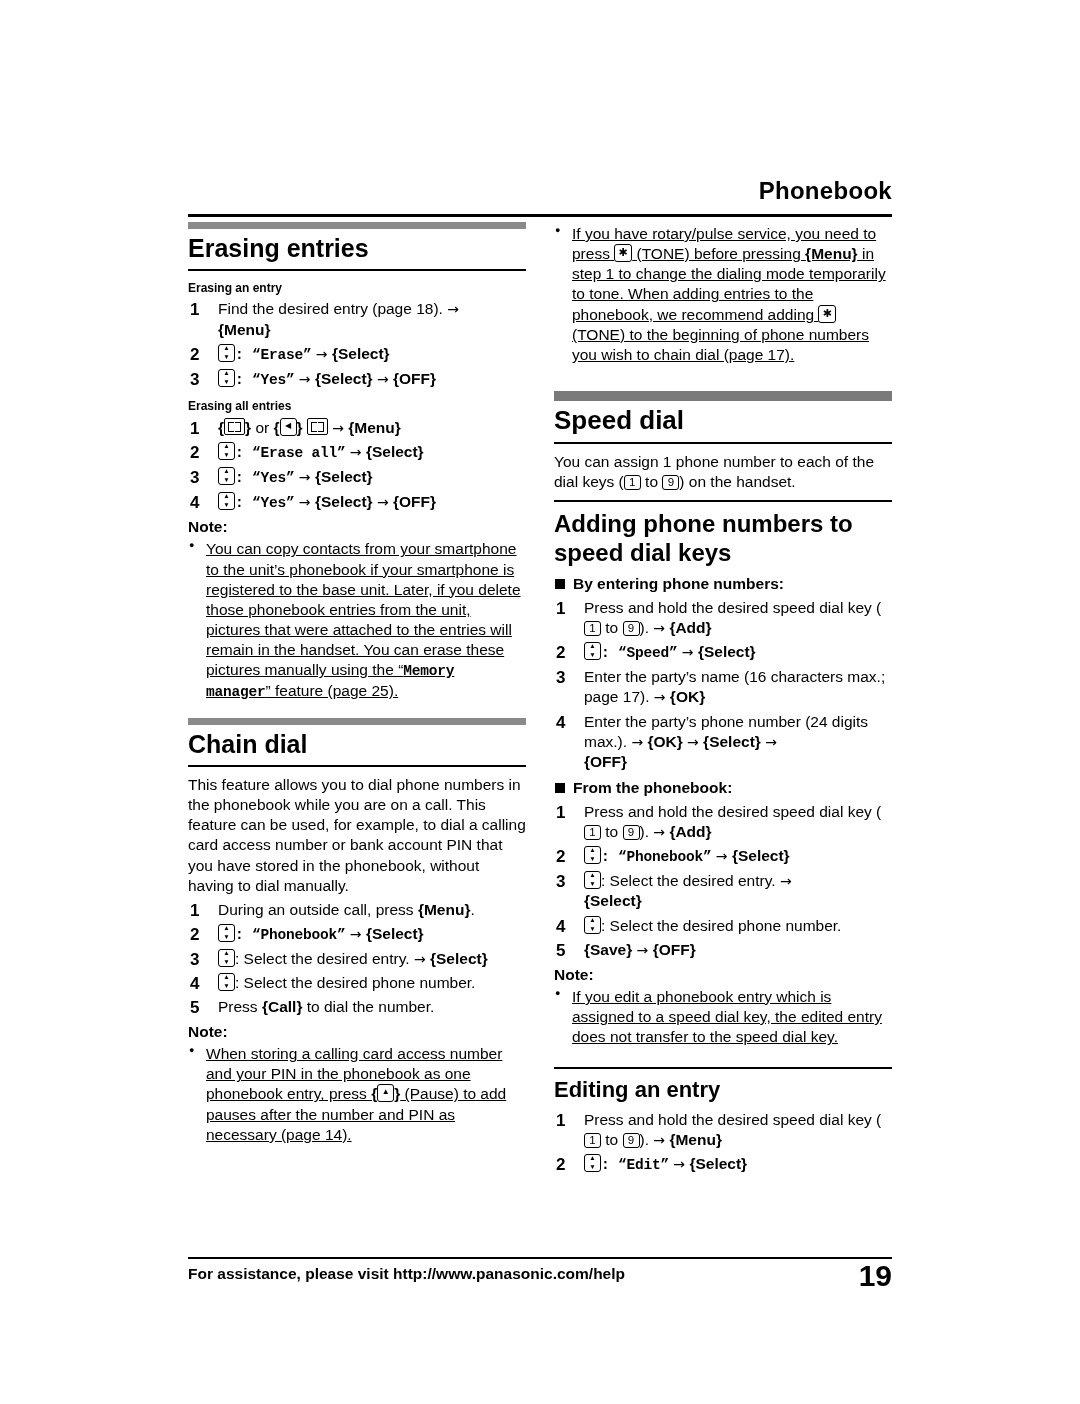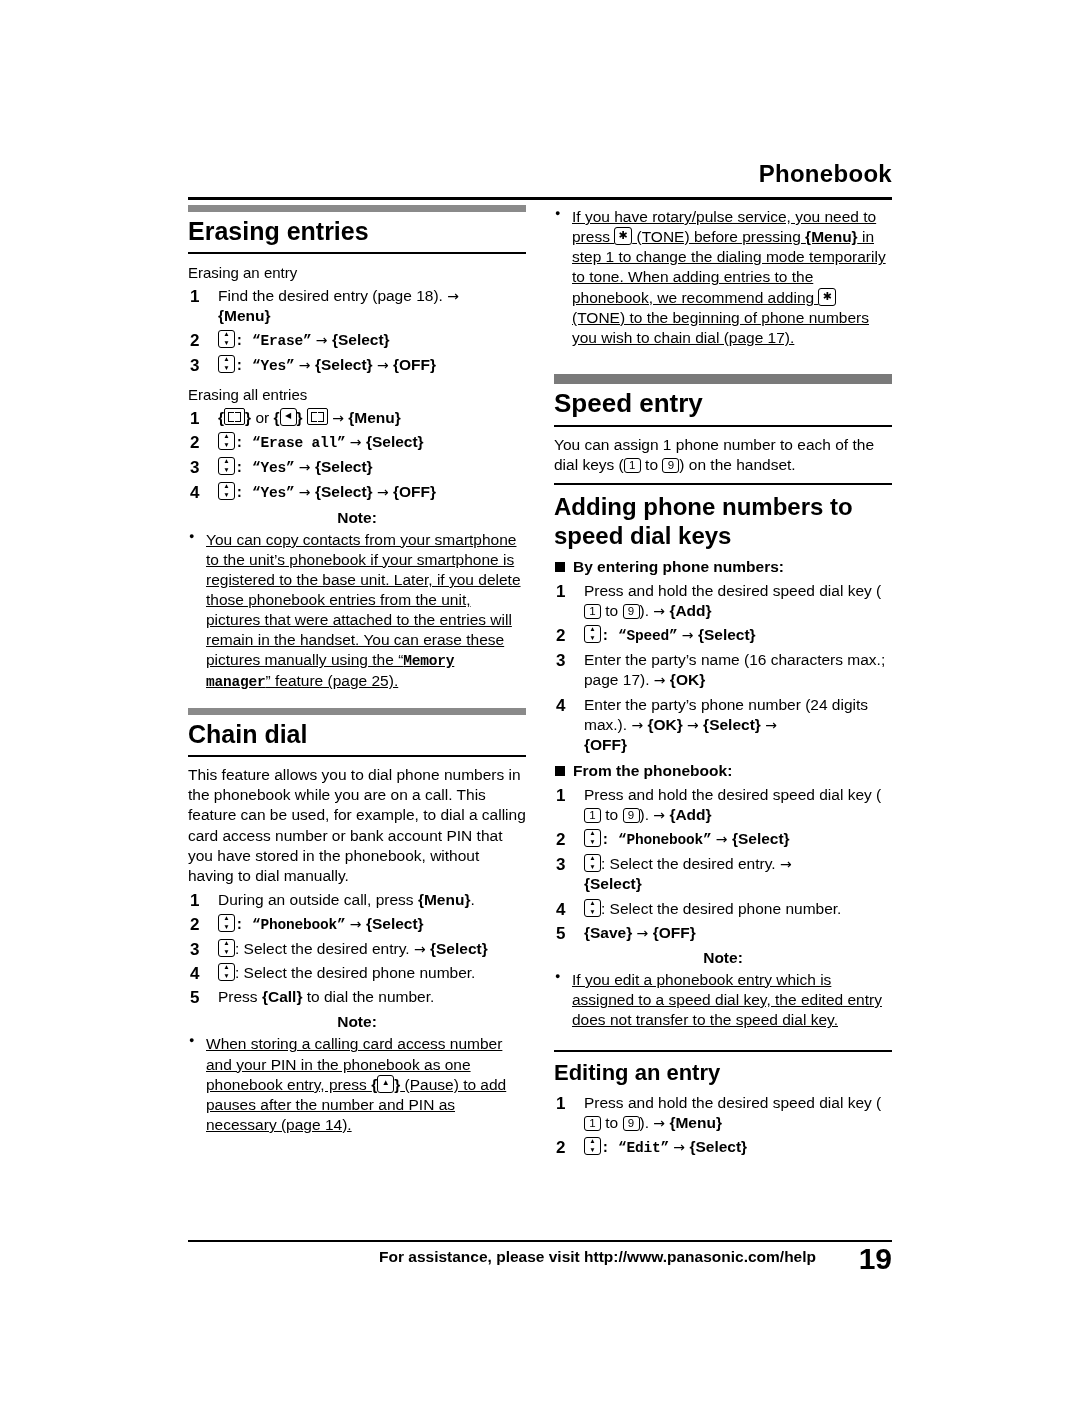--- a/index.html
+++ b/index.html
@@ -9,21 +9,21 @@
   }
   body {
     width: 1080px;
     height: 1404px;
     font-family: "Liberation Sans", sans-serif;
     color: #000000;
     position: relative;
   }
   .page {
     position: absolute;
-    left: 0; top: 0;
+    left: 0; top: 17px;
     width: 1080px;
     height: 1152px;
   }
   
   .header {
     position: absolute;
     left: 188px;
     top: 160px;
     width: 704px;
     text-align: right;
@@ -55,21 +55,21 @@
     top: 1240px;
     width: 704px;
     height: 2px;
     background: #000;
   }
   .footer-text {
     position: absolute;
     left: 188px;
     top: 1248px;
     width: 628px;
-    text-align: right;
+    text-align: left;
     font-size: 15.5px;
     font-weight: bold;
   }
   .page-num {
     position: absolute;
     left: 830px;
     top: 1242px;
     width: 62px;
     text-align: right;
     font-size: 30px;
@@ -92,22 +92,22 @@
   }
   h1.sec.big {
     font-size: 26px;
   }
   .sec-underline {
     height: 2px;
     background: #000;
     margin: 2px 0 8px 0;
   }
   h2.sub {
-    font-size: 15px;
-    font-weight: normal;
+    font-size: 12px;
+    font-weight: bold;
     margin: 10px 0 4px 0;
     line-height: 1.2;
   }
 
   
   .step {
     position: relative;
     padding-left: 30px;
     margin: 4px 0 2px 0;
     font-size: 15.5px;
@@ -154,21 +154,20 @@
   }
   p.body {
     font-size: 15.5px;
     line-height: 1.30;
     margin: 4px 0 4px 0;
   }
   .note-label {
     font-size: 15.5px;
     font-weight: bold;
     margin: 6px 0 1px 0;
-    text-align: center;
   }
   .mono {
     font-family: "Liberation Mono", monospace;
     font-size: 14.5px;
     font-weight: bold;
     letter-spacing: -0.2px;
   }
   .bold { font-weight: bold; }
   .arrow { font-family: "DejaVu Sans", sans-serif; font-size: 14px; }
 
@@ -390,21 +389,21 @@
   </div>
 
   <div class="col col-right">
 
     <div class="bullet" style="margin-top:2px">
       <span>If you have rotary/pulse service, you need to press </span><span class="tonekey"></span><span> (TONE) before pressing </span><span class="bold">{Menu}</span><span> in step 1 to change the dialing mode temporarily to tone. When adding entries to the phonebook, we recommend adding </span><span class="tonekey"></span><span> (TONE) to the beginning of phone numbers you wish to chain dial (page 17).</span>
     </div>
 
     <div style="height:24px"></div>
     <div class="sec-bar dark" style="height:10px"></div>
-    <h1 class="sec big">Speed entry</h1>
+    <h1 class="sec big">Speed dial</h1>
     <div class="sec-underline"></div>
 
     <p class="body"><span>You can assign 1 phone number to each of the dial keys (</span><span class="keybox">1</span><span> to </span><span class="keybox">9</span><span>) on the handset.</span></p>
 
     <div class="sec-underline" style="margin-top:8px"></div>
     <h1 class="sec" style="font-size:24px">Adding phone numbers to speed dial keys</h1>
 
     <div class="sqbullet">By entering phone numbers:</div>
 
     <div class="step">

